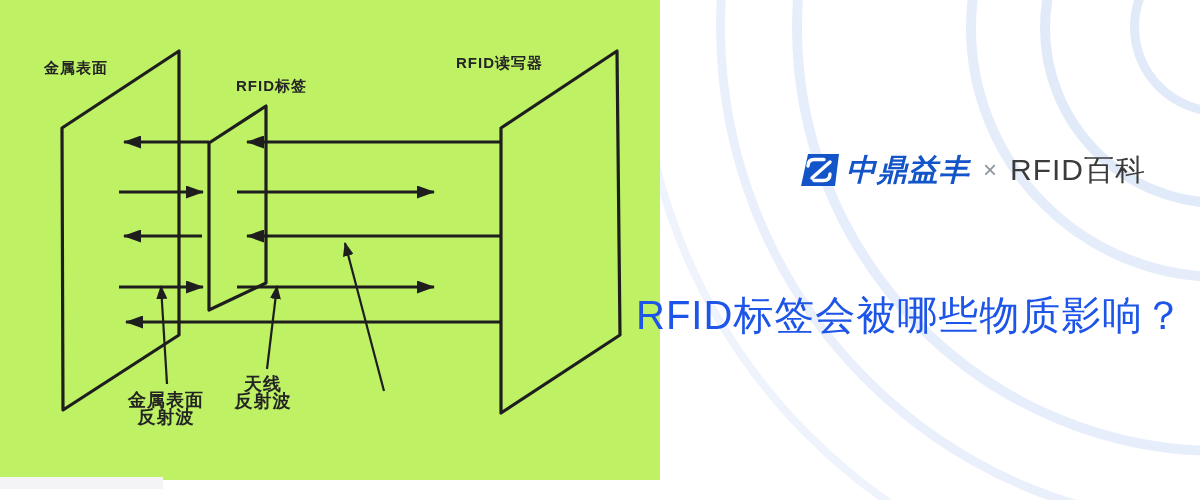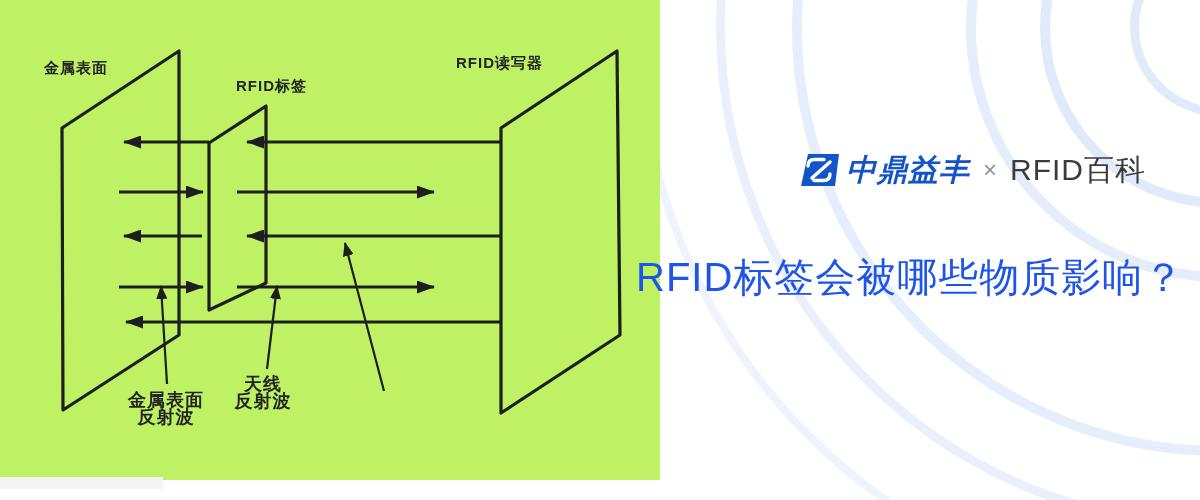--- a/index.html
+++ b/index.html
@@ -105,17 +105,17 @@
         <path d="M9,13 Q9,6.5 15.5,6.5 L25,6.5"></path>
         <path d="M31,9 L13,25"></path>
         <path d="M31,21 Q31,27.5 24.5,27.5 L15,27.5"></path>
       </g>
     </svg>
     <span class="brand-name" style="color: rgb(19, 85, 201);">中鼎益丰</span>
     <span class="brand-sep">×</span>
     <span class="brand-partner" style="color: rgb(59, 59, 59);">RFID百科</span>
   </div>
 
-  <div class="title" style="color: rgb(29, 85, 232);">RFID标签会被哪些物质影响？</div>
+  <div class="title" style="color: rgb(29, 85, 232); margin-top: 38px;">RFID标签会被哪些物质影响？</div>
 
   <div class="artifact"></div>
 
 </div>
 
 </body></html>

